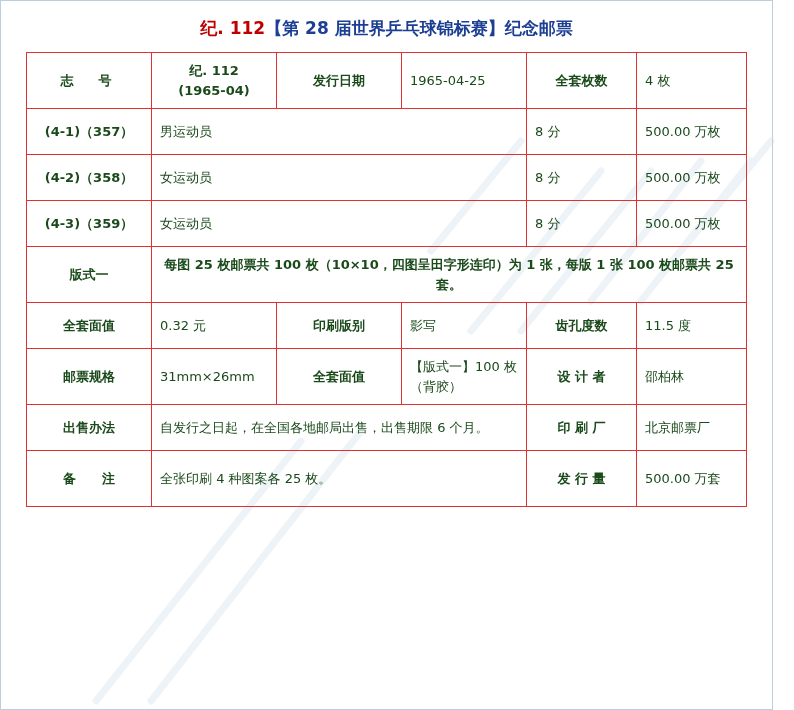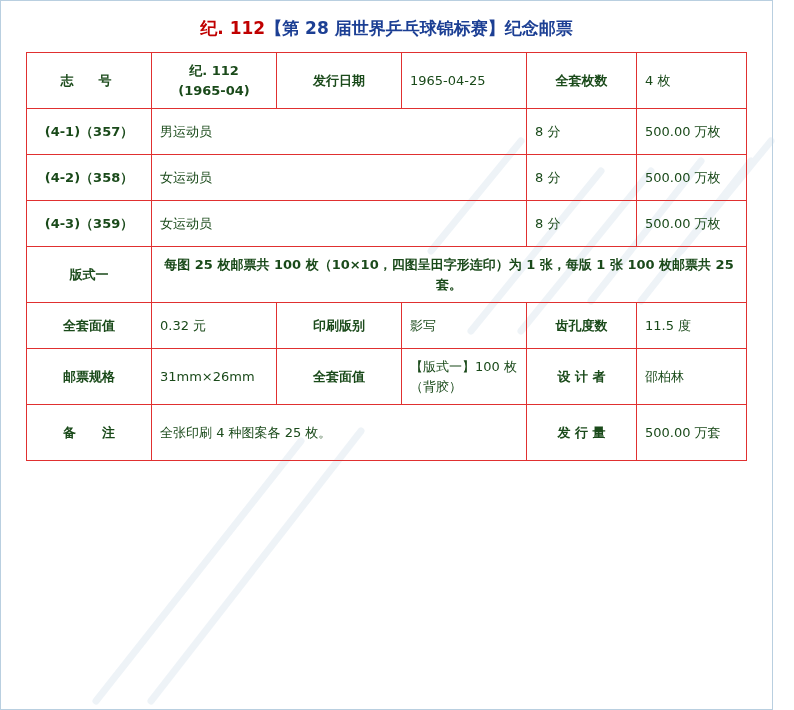--- a/index.html
+++ b/index.html
@@ -167,20 +167,26 @@
         <td class="val">31mm×26mm</td>
         <td class="lbl">全套面值</td>
         <td class="blue ctr">
           <div>【版式一】100 枚</div>
           <div>（背胶）</div>
         </td>
         <td class="lbl">设 计 者</td>
         <td class="val">邵柏林</td>
       </tr>
 
+      <tr class="row-h">
+        <td class="lbl">出售办法</td>
+        <td class="val note" colspan="3">自发行之日起，在全国各地邮局出售，出售期限 6 个月。</td>
+        <td class="lbl">印 刷 厂</td>
+        <td class="val">北京邮票厂</td>
+      </tr>
 
       <tr class="row-t">
         <td class="lbl">备　　注</td>
         <td class="val note" colspan="3">全张印刷 4 种图案各 25 枚。</td>
         <td class="lbl">发 行 量</td>
         <td class="redbold">500.00 万套</td>
       </tr>
     </tbody>
   </table>
 

